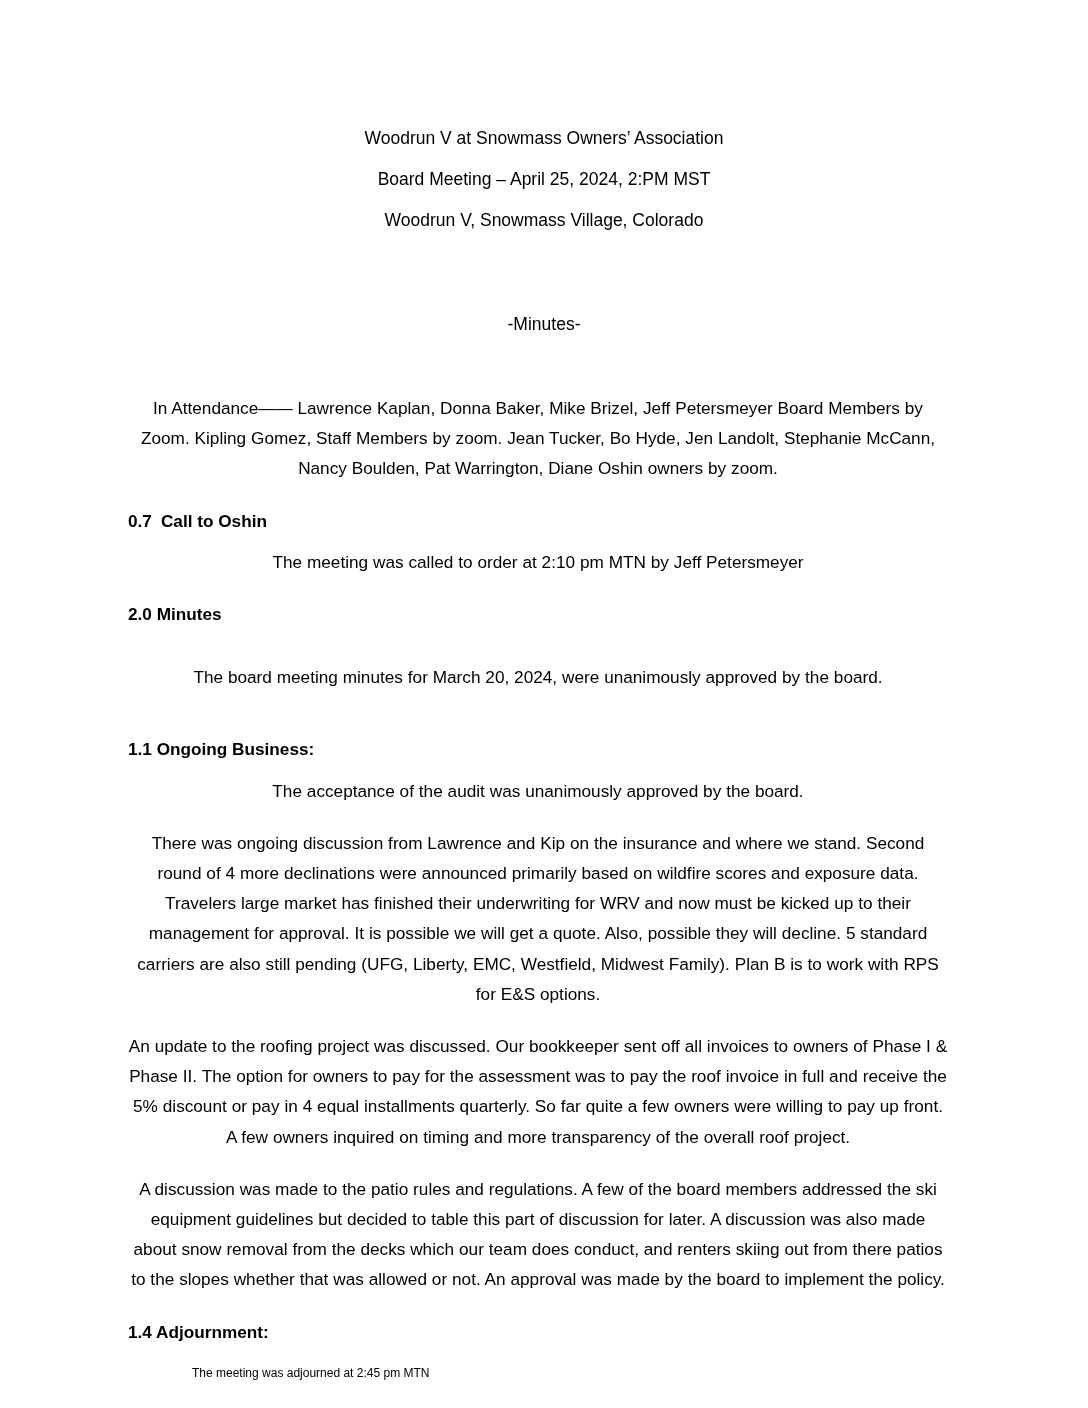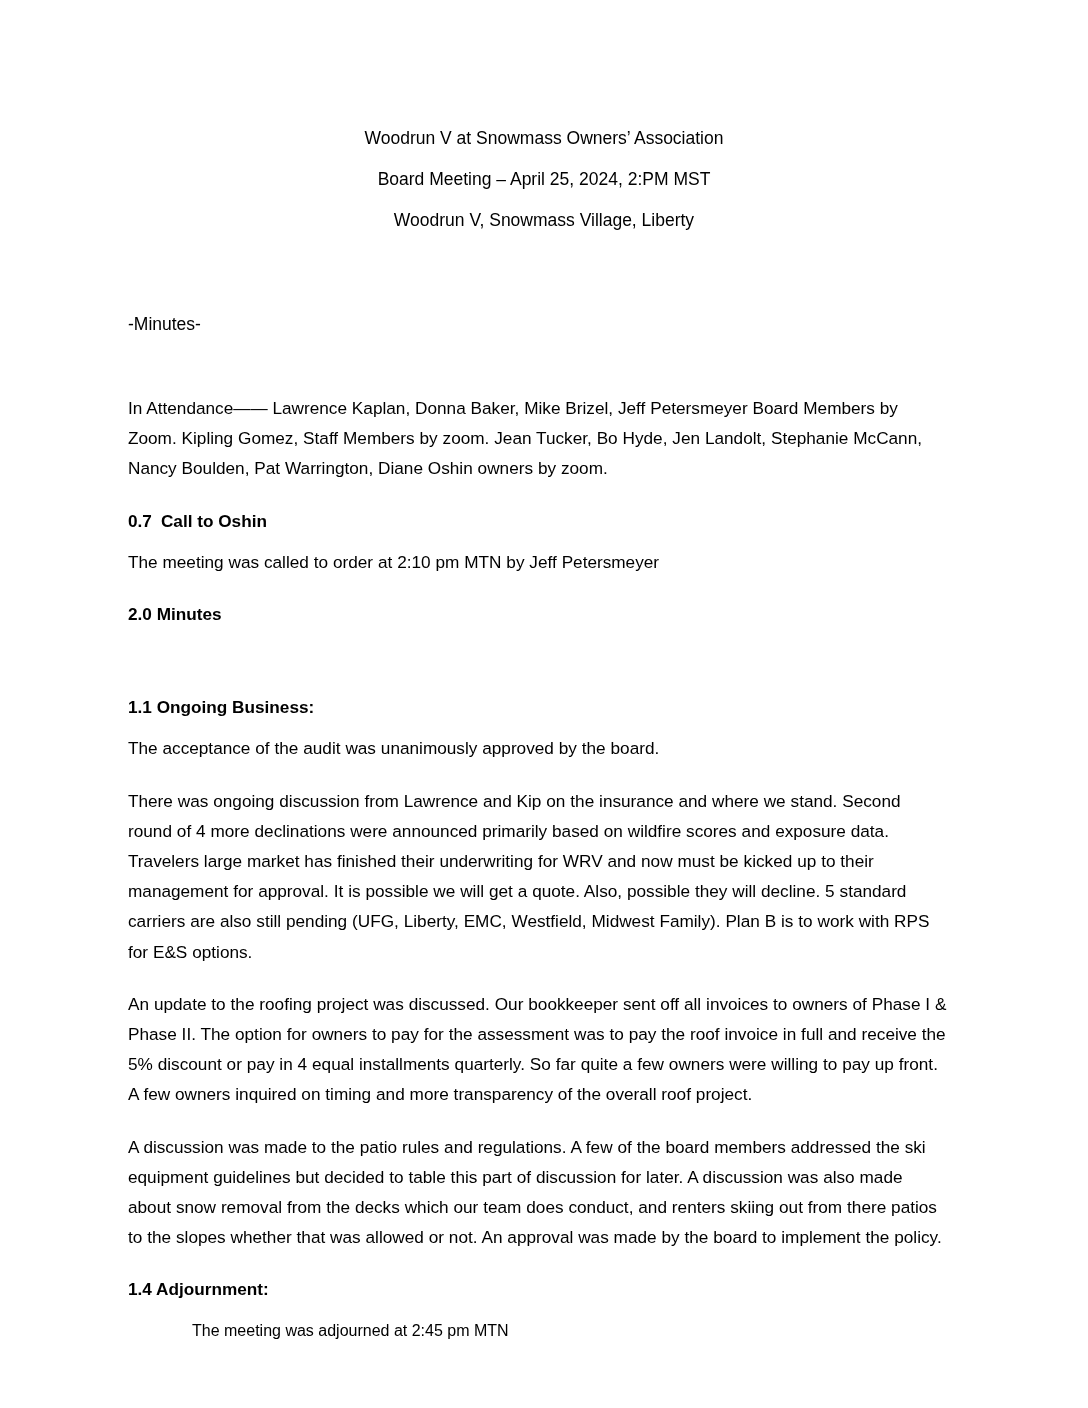--- a/index.html
+++ b/index.html
@@ -40,90 +40,92 @@
     text-align: center;
   }
   .doc-header .hline {
     font-size: 17.5px;
     line-height: 41px;
     font-weight: normal;
     white-space: pre;
   }
 
   .minutes-label {
+    text-align: center;
     font-size: 17.5px;
     line-height: 41px;
     margin-top: 63px;
   }
 
   
   .body-block {
     margin-top: 48px;
   }
 
   p.para {
     font-size: 17.2px;
     line-height: 30.2px;
     margin: 0 12px 12px 0;
-    text-align: left;
+    text-align: center;
     hyphens: none;
     word-spacing: 0.1px;
   }
 
   h2.heading {
     font-size: 17.2px;
     line-height: 30.2px;
     font-weight: bold;
     margin: 0 0 11px 0;
   }
 
   .gap-lg { height: 30px; }
   .gap-md { height: 22px; }
   .gap-sm { height: 10px; }
 
   .indent-para {
-    font-size: 16px;
+    font-size: 12px;
     line-height: 30.2px;
     margin: 0;
     padding-left: 64px;
   }
 
   
   .tabsp { display: inline-block; width: 9px; }
 </style>
 </head>
 <body>
 
 <div class="page">
   <div class="content">
 
     <div class="doc-header">
       <div class="hline">Woodrun V at Snowmass Owners’ Association</div>
       <div class="hline">Board Meeting – April 25, 2024, 2:PM MST</div>
-      <div class="hline">Woodrun V, Snowmass Village, Liberty</div>
+      <div class="hline">Woodrun V, Snowmass Village, Colorado</div>
     </div>
 
     <div class="minutes-label">-Minutes-</div>
 
     <div class="body-block">
 
       <p class="para">In Attendance—— Lawrence Kaplan, Donna Baker, Mike Brizel, Jeff Petersmeyer Board Members by Zoom. Kipling Gomez, Staff Members by zoom.  Jean Tucker,  Bo Hyde, Jen Landolt, Stephanie McCann, Nancy Boulden, Pat Warrington, Diane Oshin owners by zoom.</p>
 
       <div class="gap-sm"></div>
 
       <h2 class="heading"><span>0.7</span><span class="tabsp"> </span><span>Call to Oshin</span></h2>
 
       <p class="para">The meeting was called to order at 2:10 pm MTN by Jeff Petersmeyer</p>
 
       <div class="gap-sm"></div>
 
       <h2 class="heading">2.0 Minutes</h2>
 
       <div class="gap-md"></div>
 
+      <p class="para">The board meeting minutes for March 20, 2024, were unanimously approved by the board.</p>
 
       <div class="gap-lg"></div>
 
       <h2 class="heading">1.1 Ongoing Business:</h2>
 
       <p class="para">The acceptance of the audit was unanimously approved by the board.</p>
 
       <div class="gap-sm"></div>
 
       <p class="para">There was ongoing discussion from Lawrence and Kip on the insurance and where we stand.  Second round of 4 more declinations were announced primarily based on wildfire scores and exposure data. Travelers large market has finished their underwriting for WRV and now must be kicked up to their management for approval. It is possible we will get a quote. Also, possible they will decline. 5 standard carriers are also still pending (UFG, Liberty, EMC, Westfield, Midwest Family).  Plan B is to work with RPS for E&amp;S options.</p>

